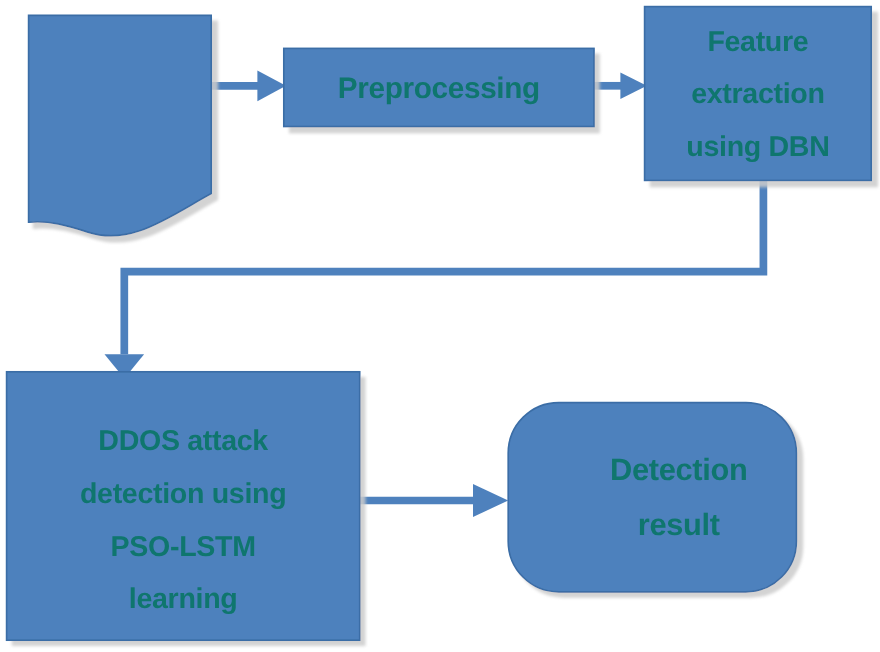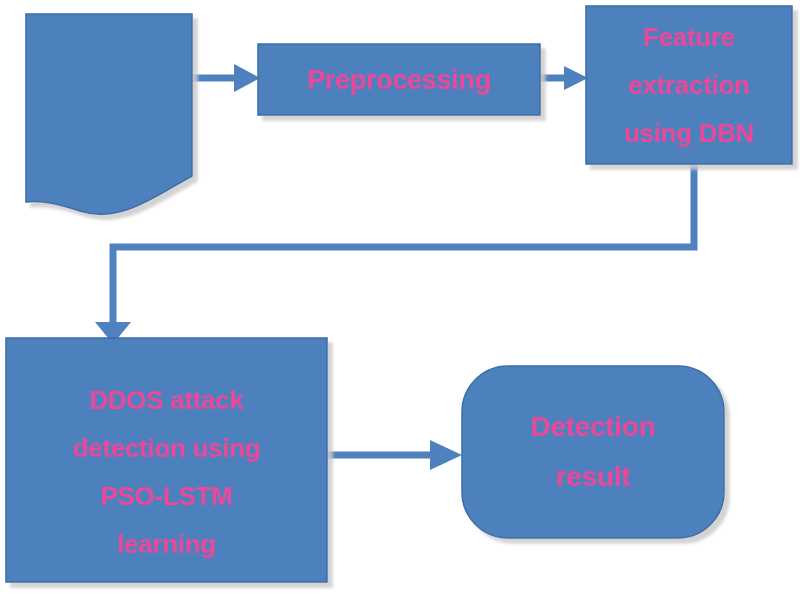--- a/index.html
+++ b/index.html
@@ -24,21 +24,21 @@
     left: 0;
     width: 800px;
     height: 593px;
   }
   .node-label {
     position: absolute;
     display: flex;
     align-items: center;
     justify-content: center;
     text-align: center;
-    color: #ec4899;
+    color: #0f766e;
     font-weight: bold;
     font-family: "Liberation Sans", sans-serif;
     letter-spacing: -0.3px;
     pointer-events: none;
     white-space: pre-line;
   }
   #label-input-dataset {
     left: 26px;  top: 14px;  width: 166px; height: 175px;
     font-size: 27px; line-height: 48px;
   }
@@ -49,21 +49,21 @@
   #label-feature-extraction {
     left: 586px; top: 6px;   width: 206px; height: 158px;
     font-size: 26px; line-height: 48px;
   }
   #label-ddos-detection {
     left: 6px;   top: 350px; width: 321px; height: 244px;
     font-size: 26px; line-height: 48px;
   }
   #label-detection-result {
     left: 462px; top: 366px; width: 262px; height: 172px;
-    font-size: 28px; line-height: 50px;
+    font-size: 28px; line-height: 50px; padding-left: 24px;
   }
 </style>
 </head>
 <body>
 
 <div id="canvas">
 
   <svg id="flow-svg" viewBox="0 0 800 593" xmlns="http://www.w3.org/2000/svg">
 
     <defs>

